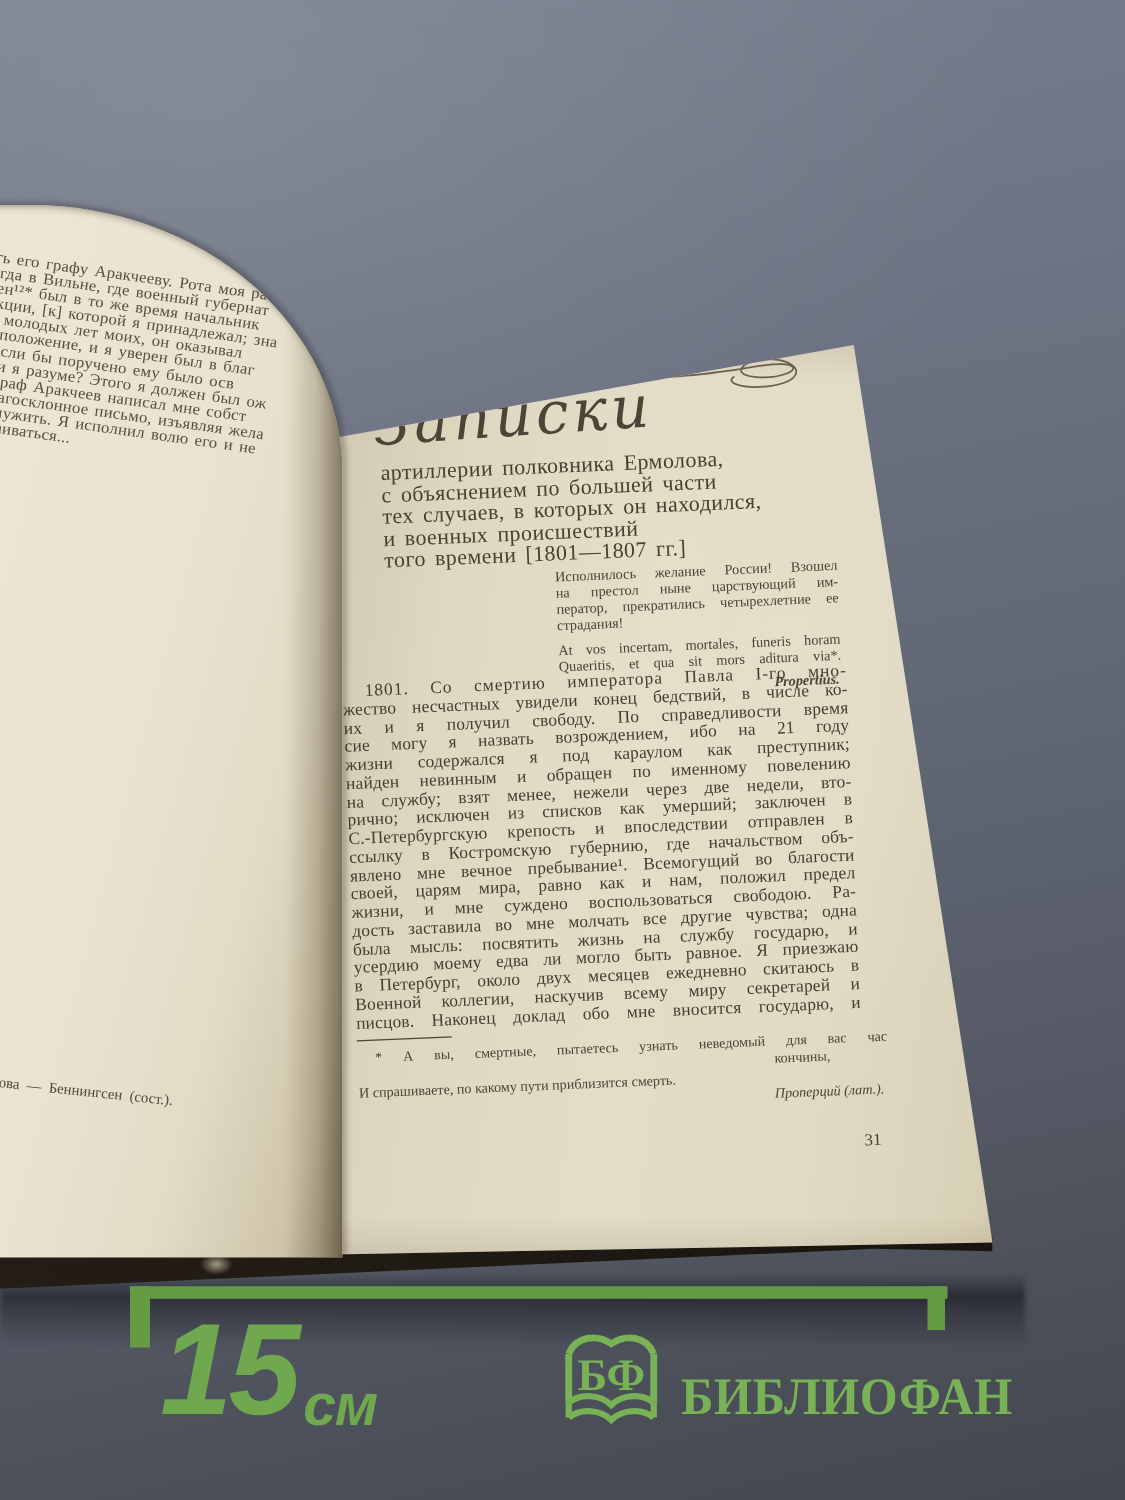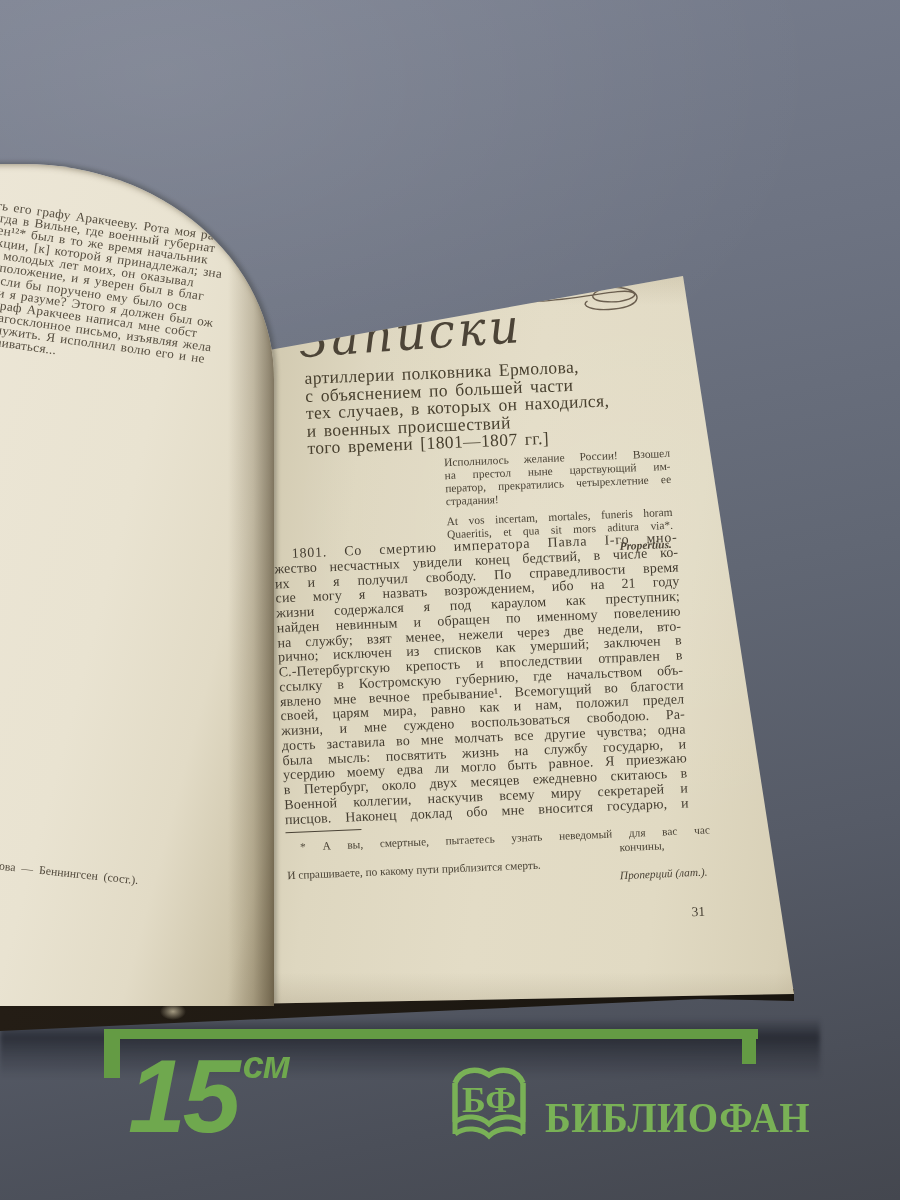--- a/index.html
+++ b/index.html
@@ -90,24 +90,24 @@
   .lp-text .ll { font-size:13.4px; line-height:13.1px; letter-spacing:.2px; word-spacing:1.5px; white-space:nowrap; }
   .lp-footnote {
     position:absolute; left:6px; top:694px; width:260px;
     transform:rotate(6deg); transform-origin:0 0;
     font-size:11.8px; color:#4f473a; white-space:nowrap; word-spacing:3px;
   }
   
   .ruler-line { position:absolute; left:104px; top:1029px; width:654px; height:10px; background:#649b44; }
   .ruler-tick-left  { position:absolute; left:104px; top:1029px; width:16px; height:49px; background:#649b44; }
   .ruler-tick-right { position:absolute; left:742px; top:1029px; width:14px; height:35px; background:#649b44; }
-  .ruler-label { position:absolute; left:128px; top:1050px; display:flex; 
+  .ruler-label { position:absolute; left:128px; top:1050px; display:flex; align-items:flex-end;
     font-family:"Liberation Sans", sans-serif; font-style:italic; font-weight:bold; color:#6fa84e; }
   .ruler-value { font-size:104px; line-height:.9; letter-spacing:-3px; }
-  .ruler-unit  { font-size:38px; line-height:.82; margin-left:5px; letter-spacing:-1px; }
+  .ruler-unit  { font-size:47px; line-height:.82; margin-left:5px; letter-spacing:-1px; }
   .logo { position:absolute; left:447px; top:1056px; display:flex; align-items:center; }
   .logo-book { width:84px; height:96px; }
   .logo-name {
     margin:26px 0 0 14px; font-family:"Liberation Serif", serif; font-weight:bold;
     font-size:39px; line-height:1; letter-spacing:.5px; color:#79b156; transform:scaleY(1.08);
   }
 </style>
 </head>
 <body>
 

